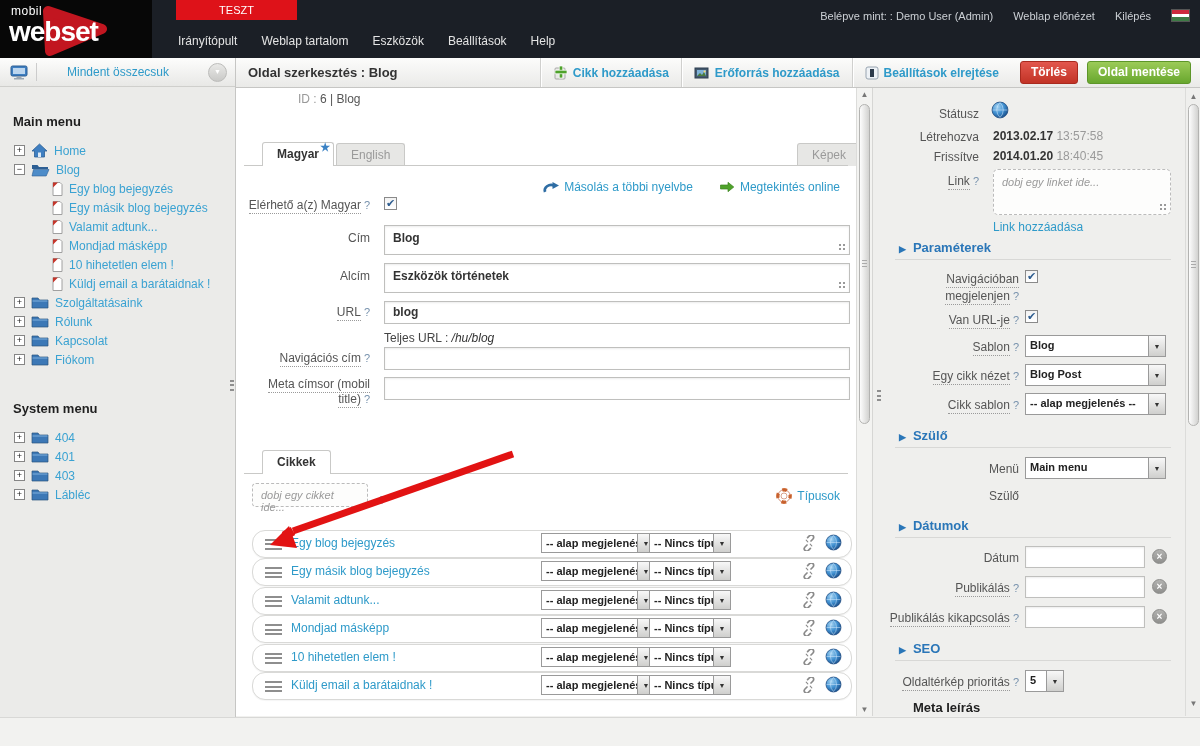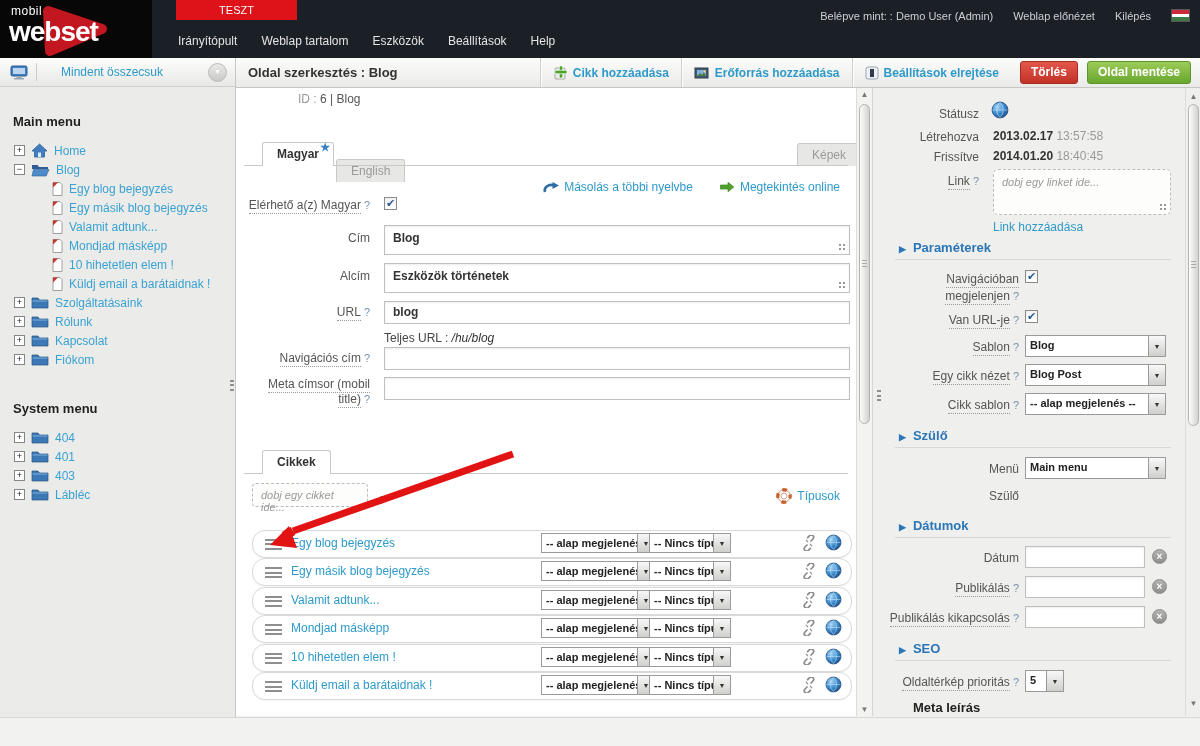--- a/index.html
+++ b/index.html
@@ -16,21 +16,21 @@
   .session{position:absolute;right:10px;top:9px;display:flex;gap:20px;align-items:center;color:#ccd0d5;font-size:11px;}
   .session .lnk{cursor:pointer;}
   .flag{width:17px;height:11px;border:1px solid #555;display:flex;flex-direction:column;}
   .flag i{flex:1;display:block;}
   .mainnav{position:absolute;left:178px;top:34px;display:flex;gap:24px;color:#e4e4e4;font-size:12px;}
   .mainnav div{cursor:pointer;}
   
   .sidebar{position:absolute;left:0;top:58px;width:236px;height:659px;background:#ebebe9;border-right:1px solid #c6c6c4;box-sizing:border-box;}
   .sb-head{height:28px;background:linear-gradient(#fdfdfc,#e8e8e6);border-bottom:1px solid #cfcfcc;display:flex;align-items:center;padding:0 8px 0 10px;}
   .sb-sep{width:1px;height:18px;background:#ccc;margin:0 10px 0 8px;}
-  .sb-title{color:#2e9ac9;font-size:12px;margin-left:14px;cursor:pointer;}
+  .sb-title{color:#2e9ac9;font-size:12px;margin-left:20px;cursor:pointer;}
   .sb-chev{margin-left:auto;width:17px;height:17px;border-radius:50%;background:linear-gradient(#e9e9e7,#c9c9c7);
            border:1px solid #bcbcba;color:#fff;font-size:7px;text-align:center;line-height:16px;cursor:pointer;}
   .menu-title{font-size:13px;font-weight:bold;color:#1f1f1f;margin:27px 0 12px 13px;}
   .menu-title.sys{margin-top:32px;}
   .tree{list-style:none;margin:0;padding:0;}
   .tree li{display:flex;align-items:center;height:19px;white-space:nowrap;}
   .tgl{width:11px;height:11px;box-sizing:border-box;border:1px solid #858585;background:#fff;font-size:9px;line-height:8px;
        text-align:center;color:#222;margin-left:14px;flex:none;cursor:pointer;}
   .ticon{margin-left:6px;flex:none;display:flex;}
   .tlink{color:#3aa2d2;margin-left:6px;cursor:pointer;text-decoration:none;}
@@ -362,21 +362,21 @@
 
   <div class="main">
     <div class="idline">
       <span>ID :</span> <b>6 | Blog</b>
     </div>
 
     <div class="tab active" style="left:26px;top:54px;">
       <span>Magyar</span>
       <span class="star">★</span>
     </div>
-    <div class="tab" style="left:100px;top:55px;margin-top:16px;"><span>English</span></div>
+    <div class="tab" style="left:100px;top:55px;"><span>English</span></div>
     <div class="tab" style="left:561px;top:55px;"><span>Képek</span></div>
     <div class="tabline" style="top:77px;"></div>
 
     <div class="copylinks">
       <span class="cl">
         <svg width="17" height="12">
             <path d="M3 11 A6.5 5.5 0 0 1 12 4.5" fill="none" stroke="#2e6da4" stroke-width="2.6"></path>
             <path d="M10.5 1 L17 4.5 L10.5 8 Z" fill="#2e6da4"></path>
           </svg>
         <span>Másolás a többi nyelvbe</span>

